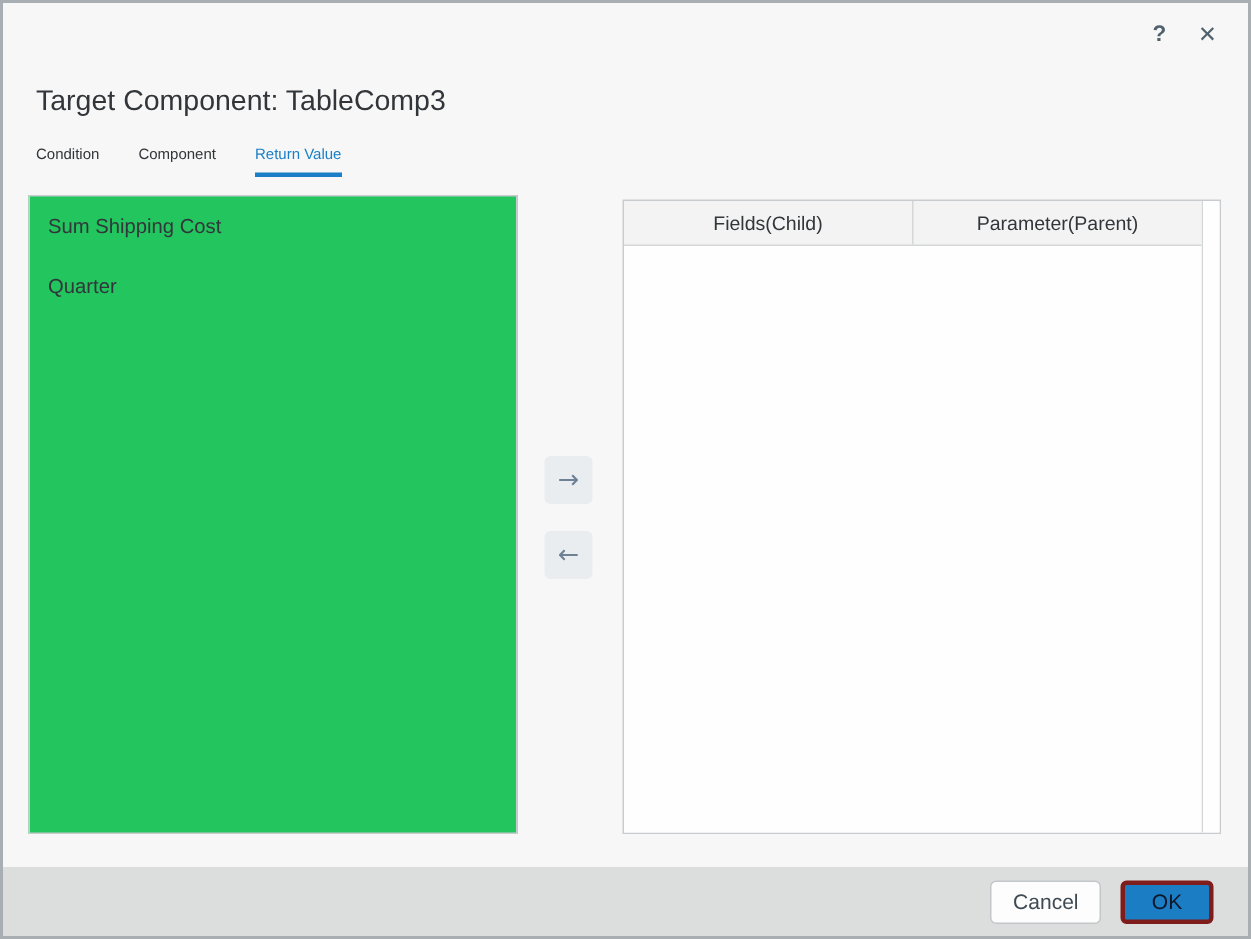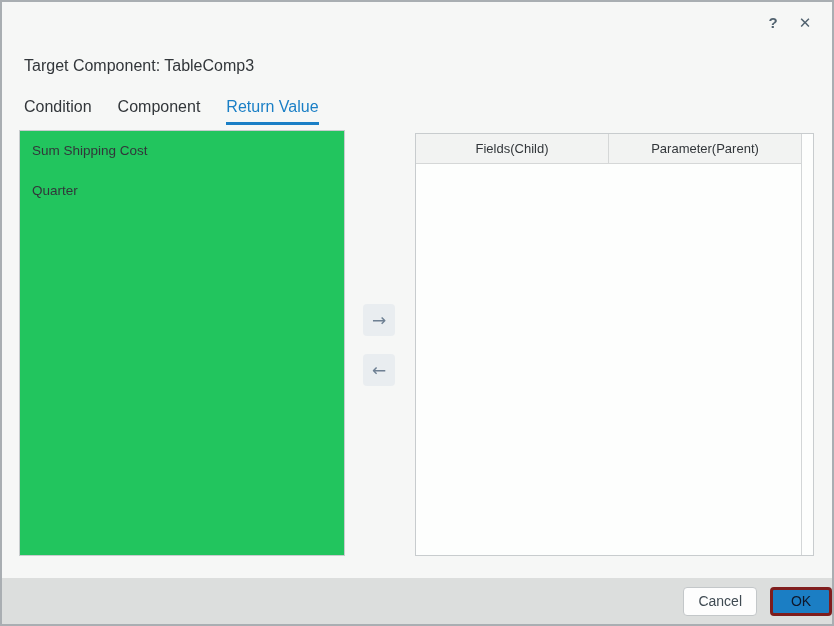--- a/index.html
+++ b/index.html
@@ -34,32 +34,32 @@
     color: #51626f;
     font-weight: bold;
     width: 18px;
     text-align: center;
     cursor: pointer;
     user-select: none;
   }
   .target-label {
     position: absolute;
     left: 22px; top: 55px;
-    font-size: 16px;
+    font-size: 19px;
     color: #32363a;
   }
   
   .tabs {
     position: absolute;
     left: 22px; top: 96px;
     display: flex;
     gap: 26px;
   }
   .tab {
-    font-size: 16px;
+    font-size: 10px;
     color: #32363a;
     padding-bottom: 6px;
     border-bottom: 3px solid transparent;
     cursor: pointer;
   }
   .tab.active {
     color: #1a7fc6;
     border-bottom-color: #1a7fc6;
     text-align: center;
   }
@@ -143,21 +143,21 @@
   
   .footer {
     position: absolute;
     left: 0; right: 0; bottom: 0;
     height: 46px;
     background: #dcdedd;
     display: flex;
     align-items: center;
     justify-content: flex-end;
     gap: 13px;
-    padding-right: 0;
+    padding-right: 23px;
   }
   .btn {
     height: 29px;
     min-width: 62px;
     padding: 0 14px;
     font-size: 14px;
     border-radius: 4px;
     cursor: pointer;
     font-family: "Liberation Sans", "DejaVu Sans", sans-serif;
   }

